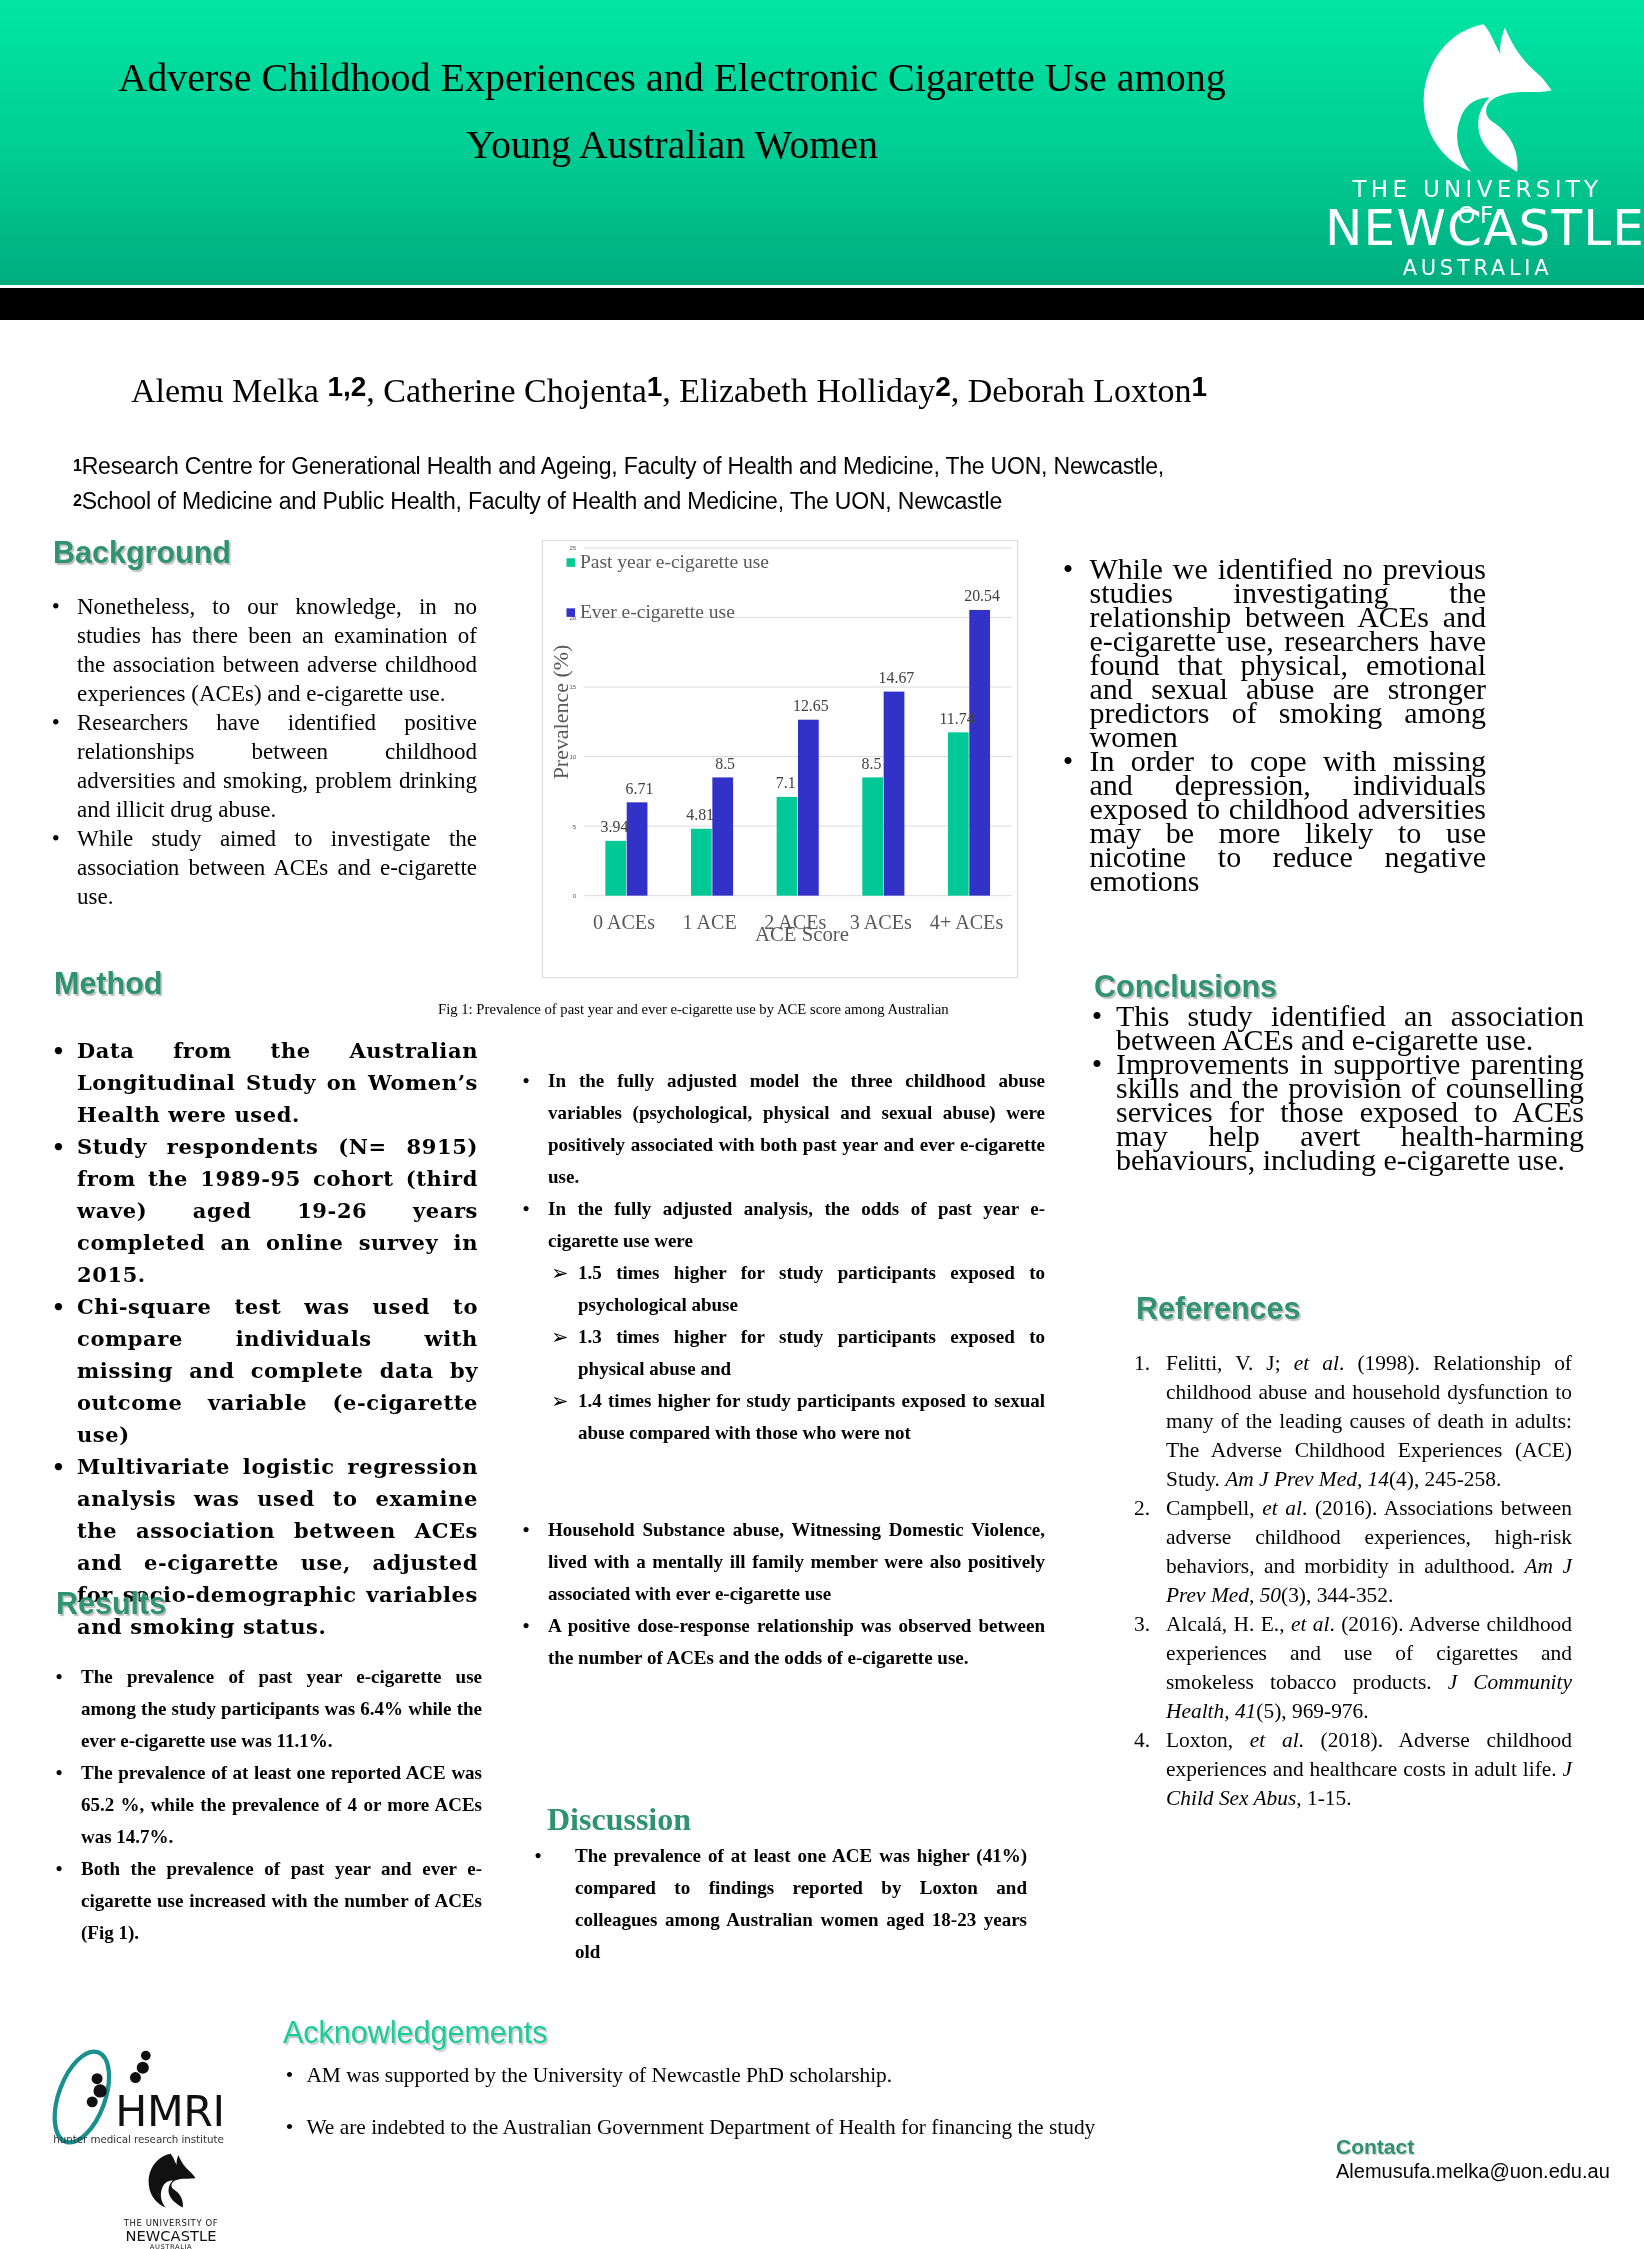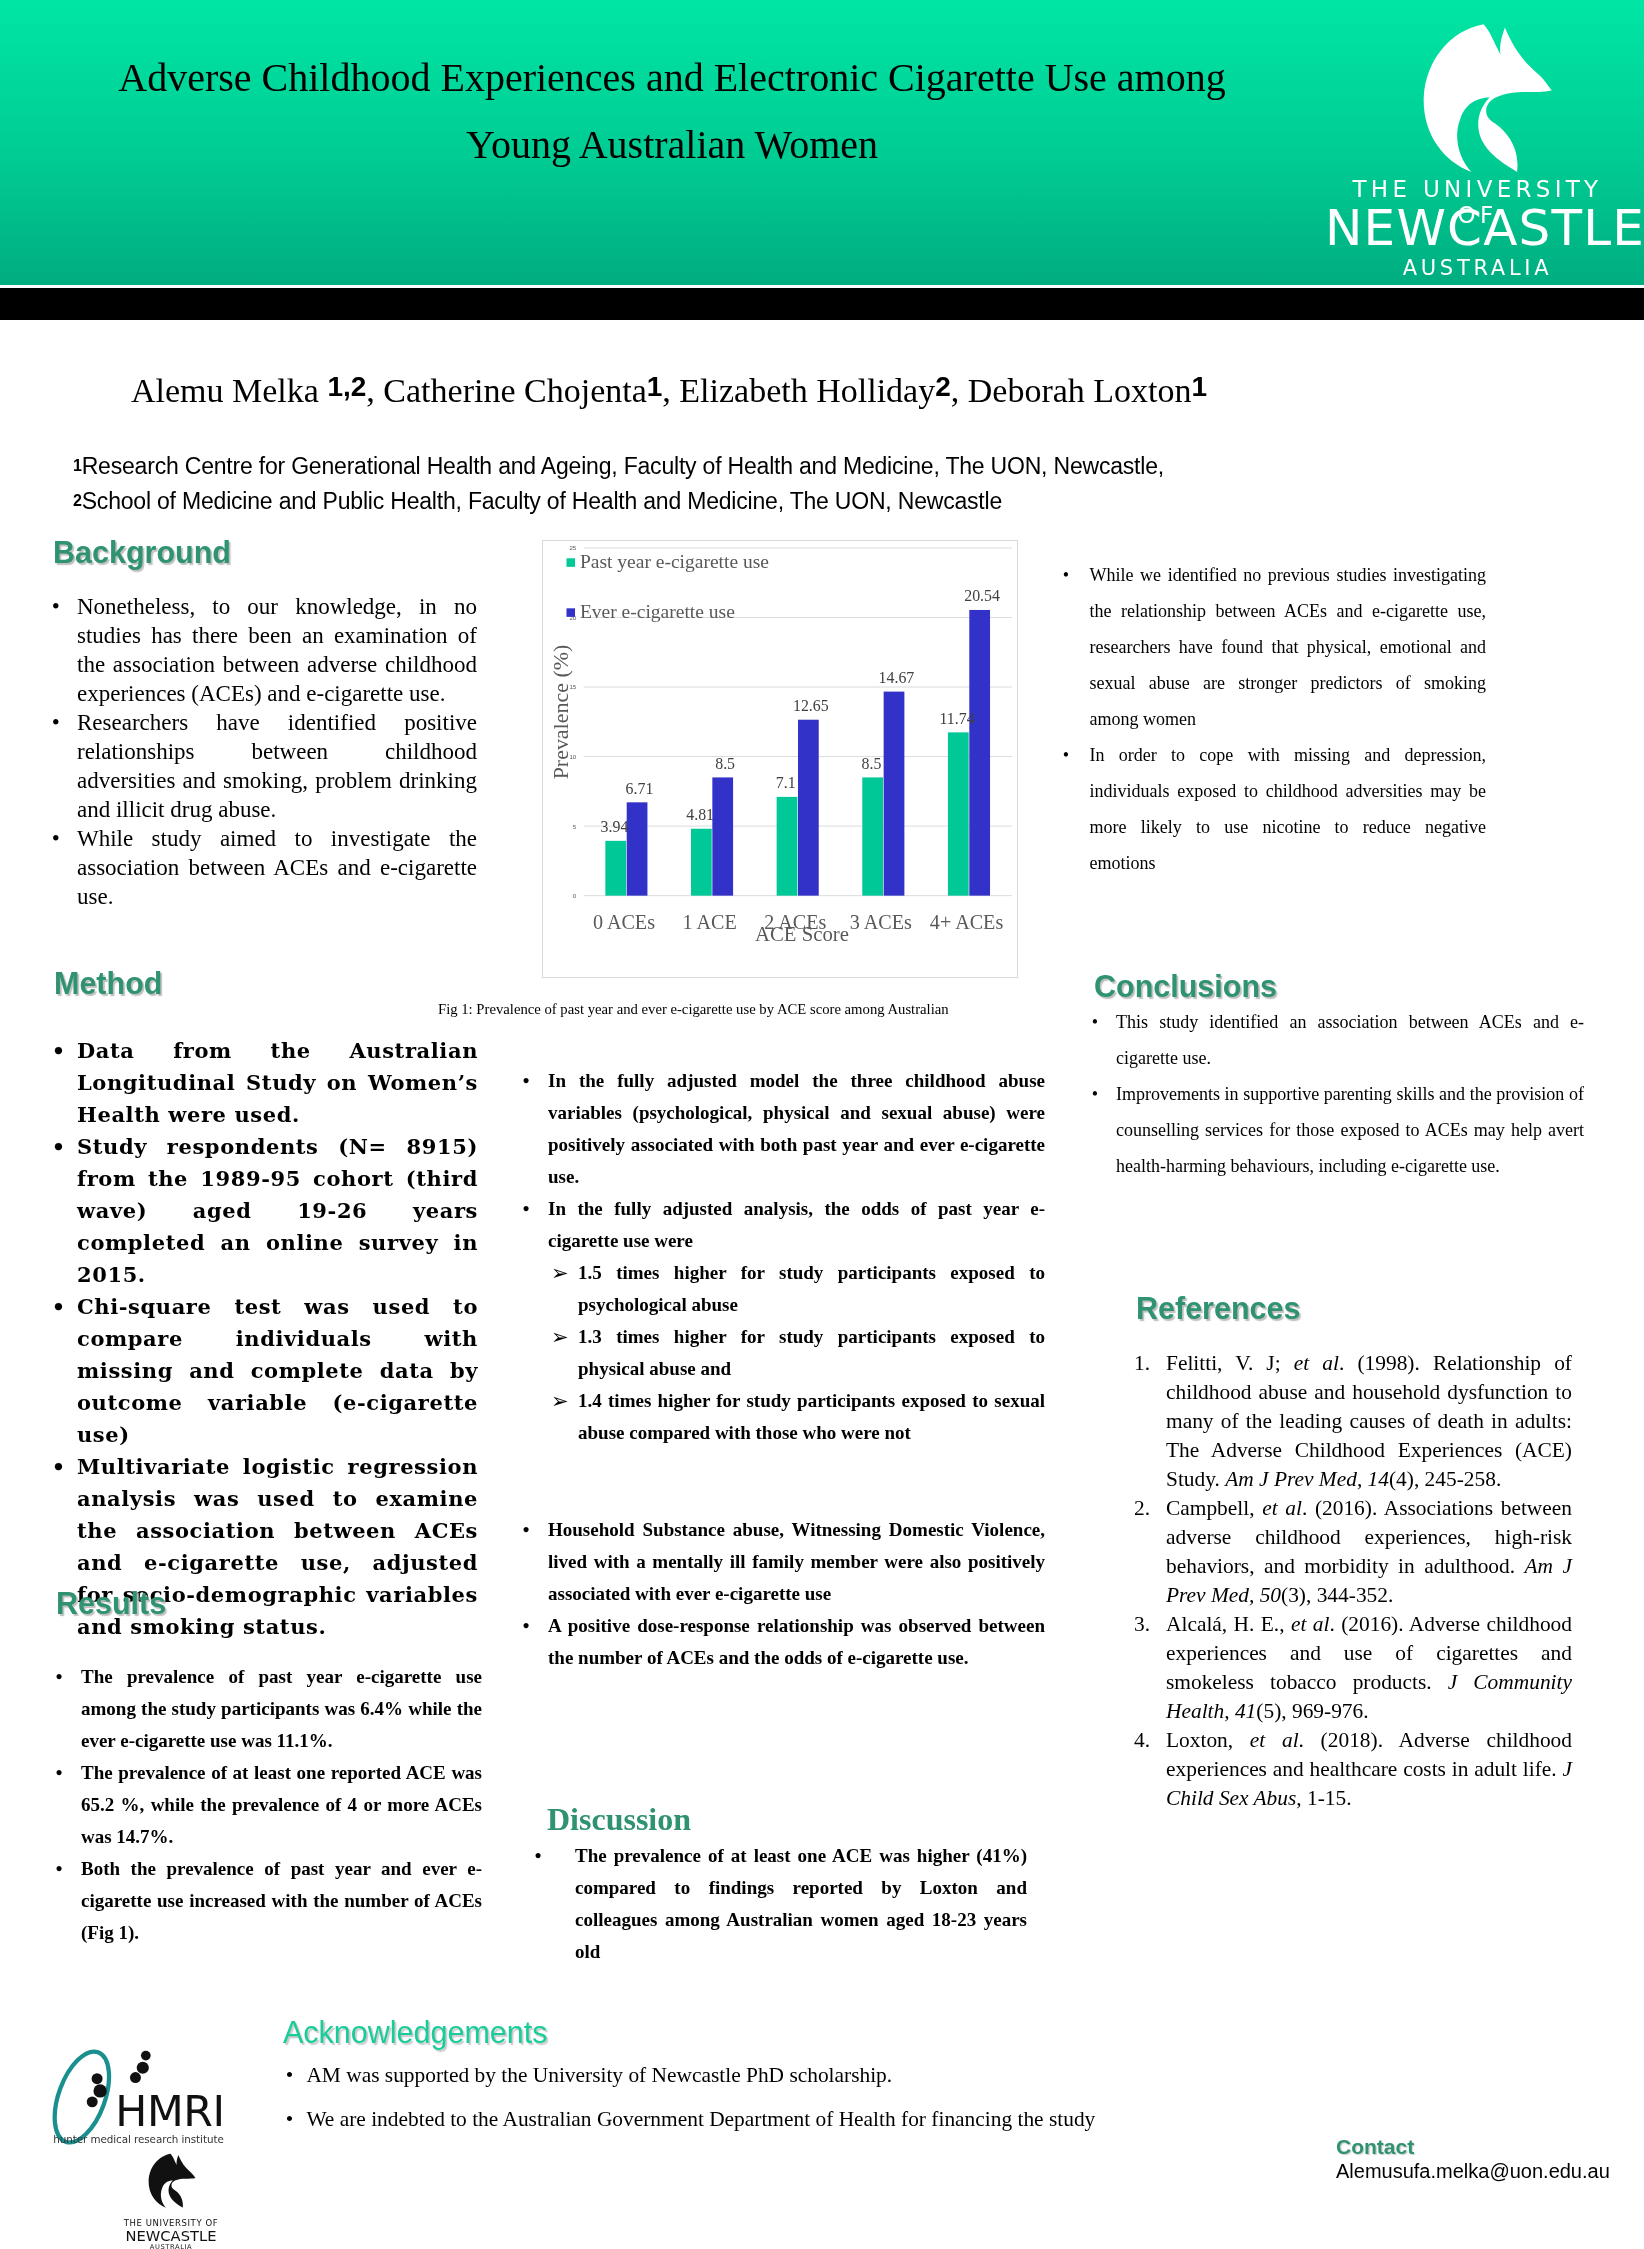--- a/index.html
+++ b/index.html
@@ -35,21 +35,21 @@
   ul.arrows li { position:relative; padding-left:27px; text-align:justify; text-align-last:left; }
   ul.arrows li::before { content:"\27A2"; position:absolute; left:0; top:0; font-family:"DejaVu Sans", sans-serif; font-size:21px; }
   .ref-list { margin:0; padding:0; list-style:none; }
   .ref-list li { position:relative; padding-left:32px; text-align:justify; text-align-last:left; }
   .ref-list li .num { position:absolute; left:0; top:0; }
   .ref-list i { font-style:italic; }
 
   .col-left { font-size:23px; line-height:29px; }
   .col-left-m { font-size:23px; line-height:32px; letter-spacing:0.6px; }
   .col-mid { font-size:19px; line-height:32px;font-weight:bold; }
-  .col-right { font-size:18px; line-height:36px; }
+  .col-right { font-size:30px; line-height:24px; }
 
   
   #chart-frame { left:542px; top:540px; width:476px; height:438px; border:1.2px solid #d9d9d9; box-sizing:border-box; background:#fff; }
   #chart-svg { left:542px; top:540px; width:476px; height:438px; }
   #fig-caption { left:438px; top:1000px; font-size:14.7px; line-height:18.3px; white-space:nowrap; }
 
   
   #ack-list li { padding-left:24.4px; }
   #contact-head { left:1336px; top:2135px; font-family:"Liberation Sans", sans-serif; font-weight:bold; color:#2f9270; font-size:21px; text-shadow:1.2px 1.2px 1.2px #c8c8c8; }
   #contact-email { left:1336px; top:2160px; font-family:"Liberation Sans", sans-serif; font-size:20px; }
@@ -211,21 +211,21 @@
     <li><span class="num">1.</span><span>Felitti, V. J; </span><i>et al</i><span>. (1998). Relationship of childhood abuse and household dysfunction to many of the leading causes of death in adults: The Adverse Childhood Experiences (ACE) Study. </span><i>Am J Prev Med, 14</i><span>(4), 245-258.</span></li>
     <li><span class="num">2.</span><span>Campbell, </span><i>et al</i><span>. (2016). Associations between adverse childhood experiences, high-risk behaviors, and morbidity in adulthood. </span><i>Am J Prev Med, 50</i><span>(3), 344-352.</span></li>
     <li><span class="num">3.</span><span>Alcalá, H. E., </span><i>et al</i><span>. (2016). Adverse childhood experiences and use of cigarettes and smokeless tobacco products. </span><i>J Community Health, 41</i><span>(5), 969-976.</span></li>
     <li><span class="num">4.</span><span>Loxton, </span><i>et al</i><span>. (2018). Adverse childhood experiences and healthcare costs in adult life.  </span><i>J Child Sex Abus</i><span>, 1-15.</span></li>
   </ol>
 </div>
 
 <div class="abs heading-bright" style="left:283px; top:2014px;">Acknowledgements</div>
 <div class="abs" style="left:282px; top:2064px; width:977px; font-size:21.4px; line-height:22px;">
   <ul class="blist" id="ack-list">
-    <li style="margin-bottom:22px;">AM was supported by the University of Newcastle PhD scholarship.</li>
+    <li style="margin-bottom:30px;">AM was supported by the University of Newcastle PhD scholarship.</li>
     <li>We are indebted to the Australian Government Department of Health for financing the study</li>
   </ul>
 </div>
 
 <svg class="abs" style="left:24.4px; top:2048px; width:201px; height:98px;" viewBox="0 0 330 160">
   <ellipse cx="95" cy="80" rx="38" ry="78" transform="rotate(20 95 80)" fill="none" stroke="#1a8f8f" stroke-width="7"></ellipse>
   <circle cx="200" cy="12" r="8" fill="#111"></circle>
     <circle cx="195" cy="32" r="10" fill="#111"></circle>
     <circle cx="183" cy="48" r="9" fill="#111"></circle>
   <circle cx="120" cy="50" r="9" fill="#111"></circle>

